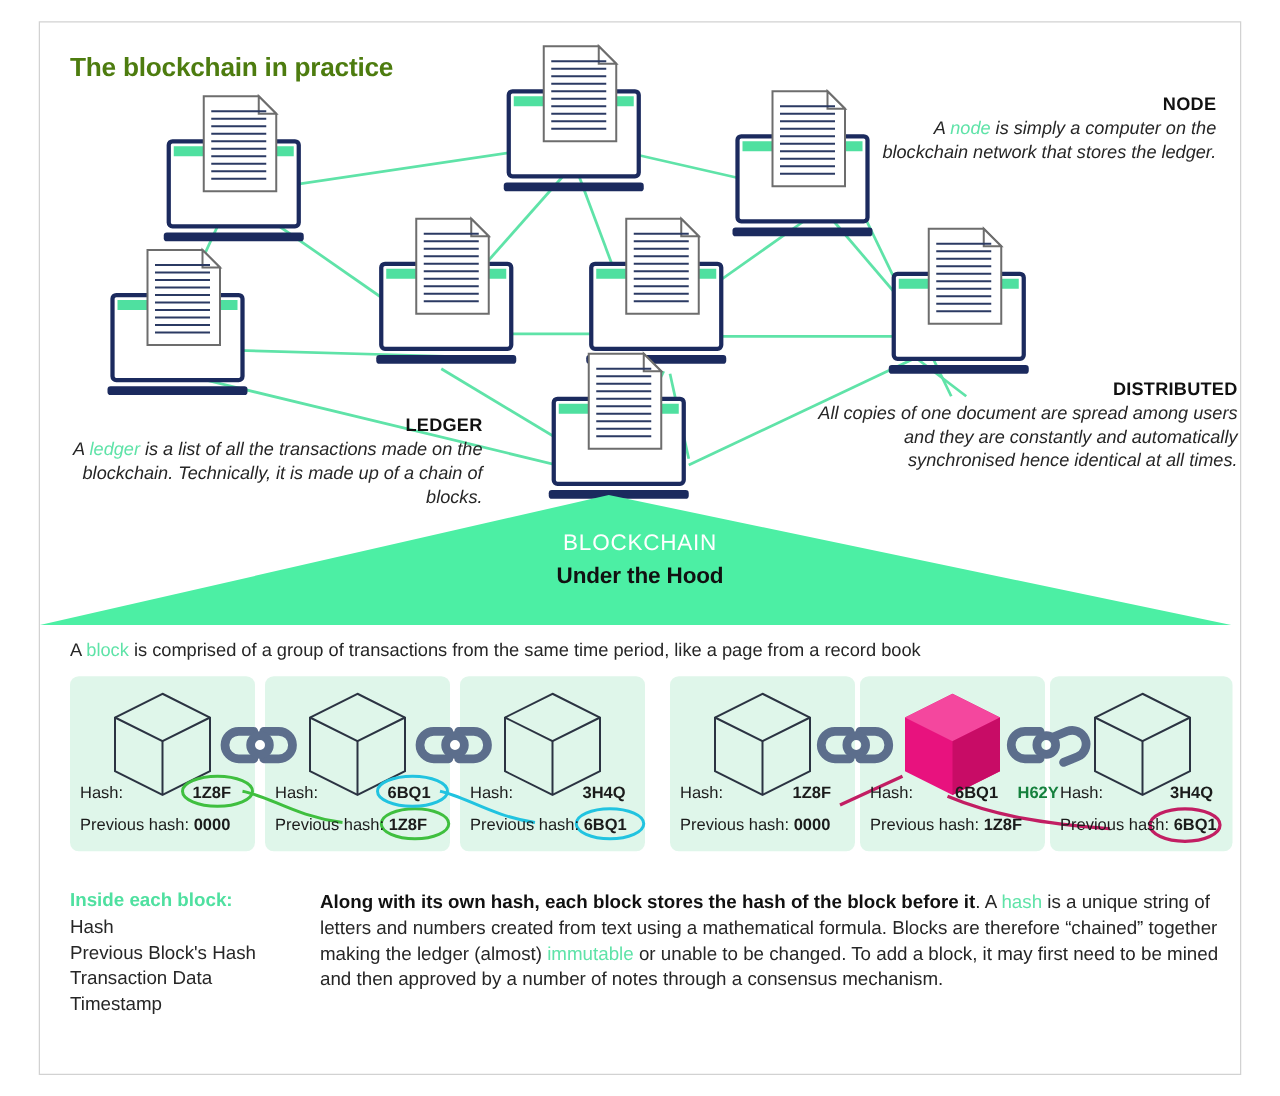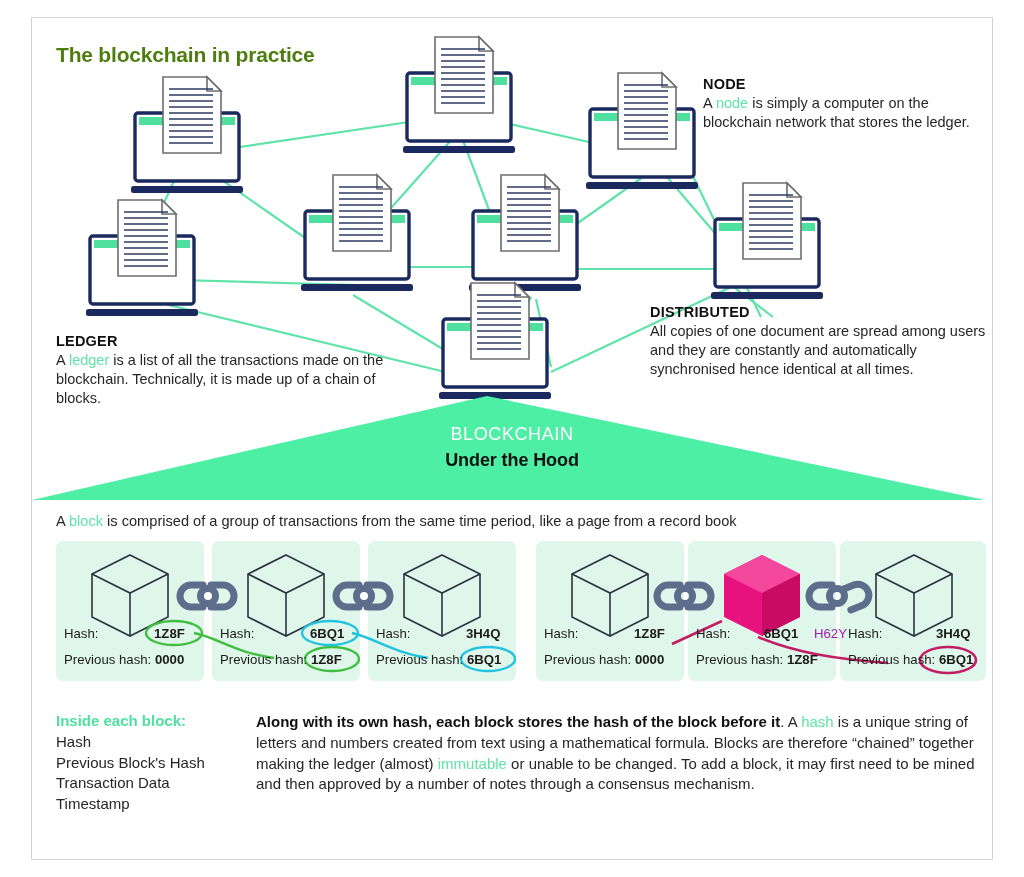--- a/index.html
+++ b/index.html
@@ -6,23 +6,23 @@
   body{width:1024px;height:877px;font-family:"Liberation Sans",sans-serif;color:#1a1a1a;}
   #root{position:relative;width:1024px;height:877px;overflow:hidden;background:#fff;}
   .frame{position:absolute;left:31px;top:17px;width:962px;height:843px;border:1px solid #d2d2d2;background:#fff;box-sizing:border-box;}
 
   .page-title{position:absolute;left:56px;top:43px;font-size:21px;font-weight:bold;color:#4d7c0f;letter-spacing:-0.2px;}
 
   
   #network{position:absolute;left:31px;top:17px;}
 
   
-  .callout{position:absolute;}
+  .callout{position:absolute;text-align:right;}
   .callout .ttl{font-size:14.5px;font-weight:bold;color:#111;letter-spacing:0.2px;margin-bottom:2px;}
-  .callout .bdy{font-size:14.5px;line-height:19px;color:#262626;}
+  .callout .bdy{font-size:14.5px;line-height:19px;color:#262626;font-style:italic;}
   .hl{color:#5FE3A8;font-weight:normal;}
 
   #node-callout{left:703px;top:76px;width:270px;}
   #ledger-callout{left:56px;top:333px;width:330px;}
   #distributed-callout{left:650px;top:304px;width:340px;}
 
   
   #triangle-wrap{position:absolute;left:0;top:396px;width:1024px;height:110px;}
   .tri-label-1{position:absolute;left:0;top:424px;width:1024px;text-align:center;font-size:18px;font-weight:normal;color:#ffffff;letter-spacing:0.6px;}
   .tri-label-2{position:absolute;left:0;top:450px;width:1024px;text-align:center;font-size:18px;font-weight:bold;color:#111111;letter-spacing:-0.1px;}
@@ -32,21 +32,21 @@
   #blocks-wrap{position:absolute;left:31px;top:541px;width:962px;height:150px;}
 
   .bgroup{position:absolute;top:0;height:140px;}
   #group-left{left:25px;width:475px;}
   #group-right{left:505px;width:450px;}
   .bcard{position:absolute;top:0;height:140px;background:#DFF6EA;border-radius:7px;}
 
   .hashrow{position:absolute;font-size:13.2px;color:#1b1b1b;white-space:nowrap;}
   .hashrow .lbl{font-weight:normal;}
   .hashrow .val{font-weight:bold;}
-  .val-pink{color:#a21caf;font-weight:normal;}
+  .val-pink{color:#15803d;font-weight:bold;}
 
   
   #inside-block{position:absolute;left:56px;top:712px;width:195px;}
   #inside-block .hdr{font-size:15px;font-weight:bold;color:#4FE0A0;margin-bottom:3px;}
   #inside-block .li{font-size:15px;line-height:20.5px;color:#262626;}
 
   #explain{position:absolute;left:256px;top:712px;width:740px;}
   #explain p{margin:0;font-size:15px;line-height:20.8px;color:#262626;}
   #explain .lead{font-weight:bold;color:#111;}
 </style>

